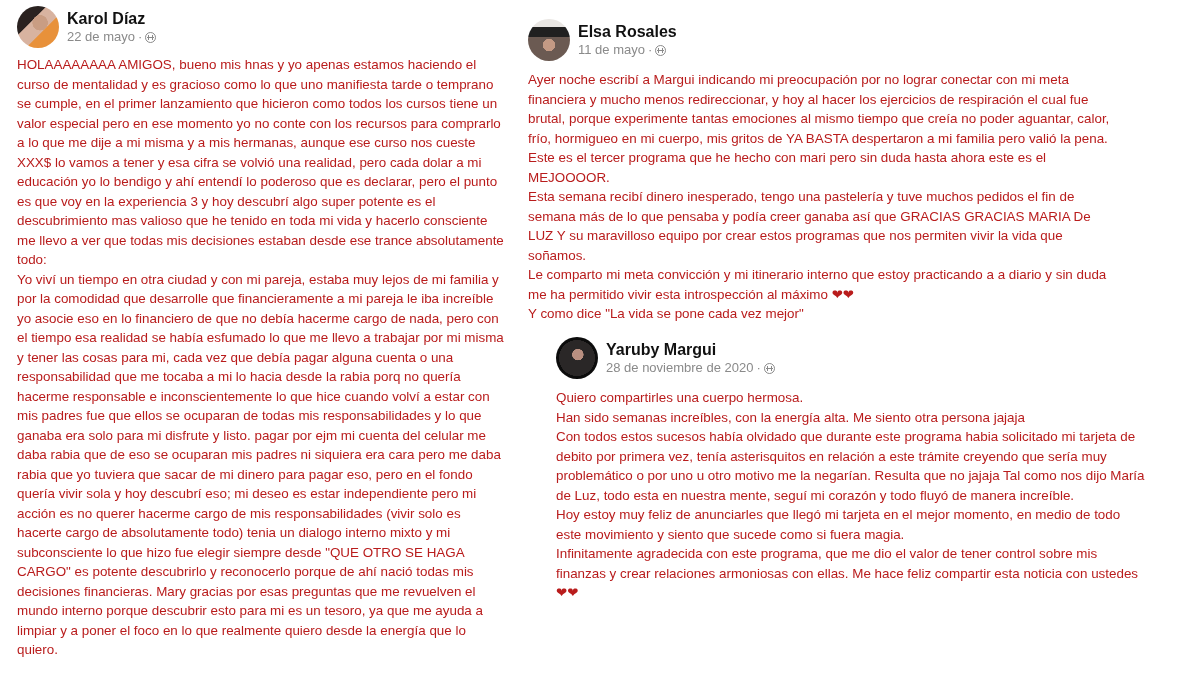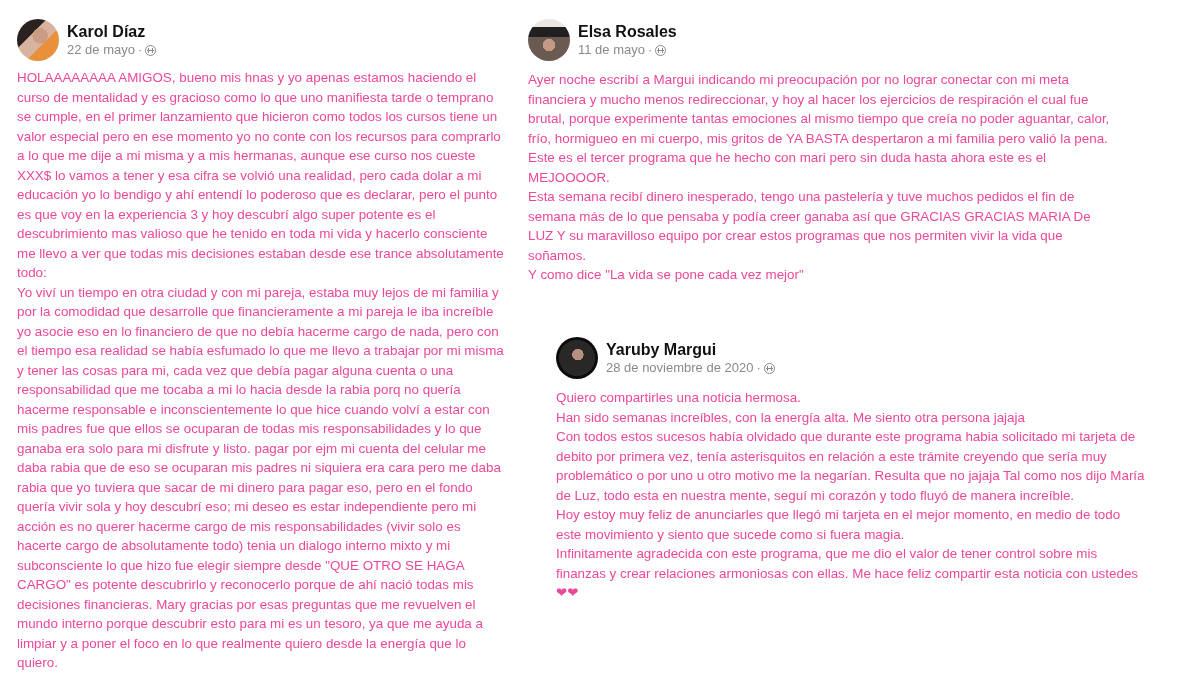--- a/index.html
+++ b/index.html
@@ -18,23 +18,23 @@
   .meta { display: flex; flex-direction: column; line-height: 1.2; }
   .name { font-weight: bold; font-size: 16px; color: #111; }
   .date-row { display: flex; align-items: center; font-size: 13px; color: #8a8a8a; margin-top: 1px; text-align: center; }
   .dot { margin: 0 3px; }
   .group-icon { display: inline-block; width: 11px; height: 11px; border: 1.5px solid #8a8a8a;
                 border-radius: 50%; position: relative; box-sizing: border-box; }
   .group-icon::before { content: ""; position: absolute; left: 1px; right: 1px; top: 4px;
                         height: 0; border-top: 1.2px solid #8a8a8a; }
   .group-icon::after { content: ""; position: absolute; left: 2px; right: 2px; top: 2px; bottom: 2px;
                        border-left: 1px solid #8a8a8a; border-right: 1px solid #8a8a8a; }
-  .body-text { font-size: 13.4px; line-height: 19.5px; color: #ec4899; }
+  .body-text { font-size: 13.4px; line-height: 19.5px; color: #b91c1c; }
   .body-text p { margin: 0; }
-  #post-karol { left: 17px; top: 18px; width: 490px; }
+  #post-karol { left: 17px; top: 5px; width: 490px; }
   #post-karol .body-text { margin-top: 6px; }
   #post-elsa { left: 528px; top: 18px; width: 590px; }
   #post-elsa .body-text { margin-top: 8px; }
   #post-yaruby { left: 556px; top: 336px; width: 590px; }
   #post-yaruby .body-text { margin-top: 8px; }
 </style>
 </head>
 <body>
 
 <div class="post" id="post-karol">
@@ -64,36 +64,37 @@
         <span>11 de mayo</span>
         <span class="dot">·</span>
         <span class="group-icon"></span>
       </span>
     </div>
   </div>
   <div class="body-text">
     <p>Ayer noche escribí a Margui indicando mi preocupación por no lograr conectar con mi meta financiera y mucho menos redireccionar, y hoy al hacer los ejercicios de respiración el cual fue brutal, porque experimente tantas emociones al mismo tiempo que creía no poder aguantar, calor, frío, hormigueo en mi cuerpo, mis gritos de YA BASTA despertaron a mi familia  pero valió la pena.</p>
     <p>Este es el tercer programa que he hecho con mari pero sin duda hasta ahora este es el MEJOOOOR.</p>
     <p>Esta semana recibí dinero inesperado, tengo una pastelería y tuve muchos pedidos el fin de semana más de lo que pensaba y podía creer ganaba así que GRACIAS GRACIAS MARIA De LUZ Y su maravilloso equipo por crear estos programas que nos permiten vivir la vida que soñamos.</p>
+    <p>Le comparto mi meta convicción y mi itinerario interno que estoy practicando a a diario y sin duda me ha permitido vivir esta introspección al máximo ❤❤</p>
     <p>Y como dice "La vida se pone cada vez mejor"</p>
   </div>
 </div>
 
 <div class="post" id="post-yaruby">
   <div class="post-header">
     <div class="avatar av-yaruby"></div>
     <div class="meta">
       <span class="name">Yaruby Margui</span>
       <span class="date-row">
         <span>28 de noviembre de 2020</span>
         <span class="dot">·</span>
         <span class="group-icon"></span>
       </span>
     </div>
   </div>
   <div class="body-text">
-    <p>Quiero compartirles una noticia hermosa.</p>
+    <p>Quiero compartirles una cuerpo hermosa.</p>
     <p>Han sido semanas increíbles, con la energía alta. Me siento otra persona jajaja</p>
     <p>Con todos estos sucesos había olvidado que durante este programa habia solicitado mi tarjeta de debito por primera vez, tenía asterisquitos en relación a este trámite creyendo que sería muy problemático o por uno u otro motivo me la negarían. Resulta que no jajaja Tal como nos dijo María de Luz, todo esta en nuestra mente, seguí mi corazón y todo fluyó de manera increíble.</p>
     <p>Hoy estoy muy feliz de anunciarles que llegó mi tarjeta en el mejor momento, en medio de todo este movimiento y siento que sucede como si fuera magia.</p>
     <p>Infinitamente agradecida con este programa, que me dio el valor de tener control sobre mis finanzas y crear relaciones armoniosas con ellas. Me hace feliz compartir esta noticia con ustedes ❤❤</p>
   </div>
 </div>
 
 </body></html>

